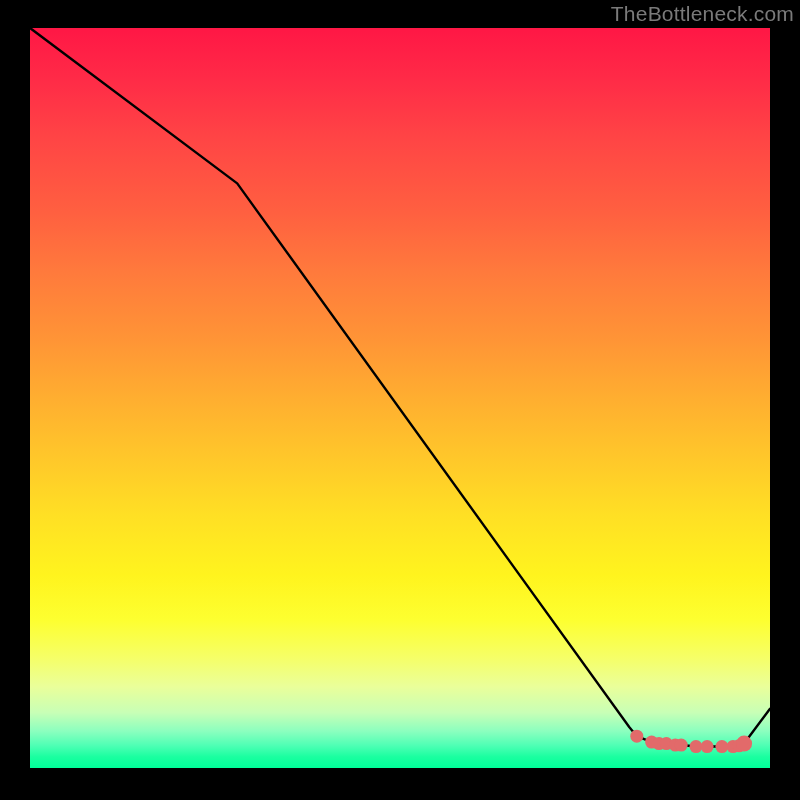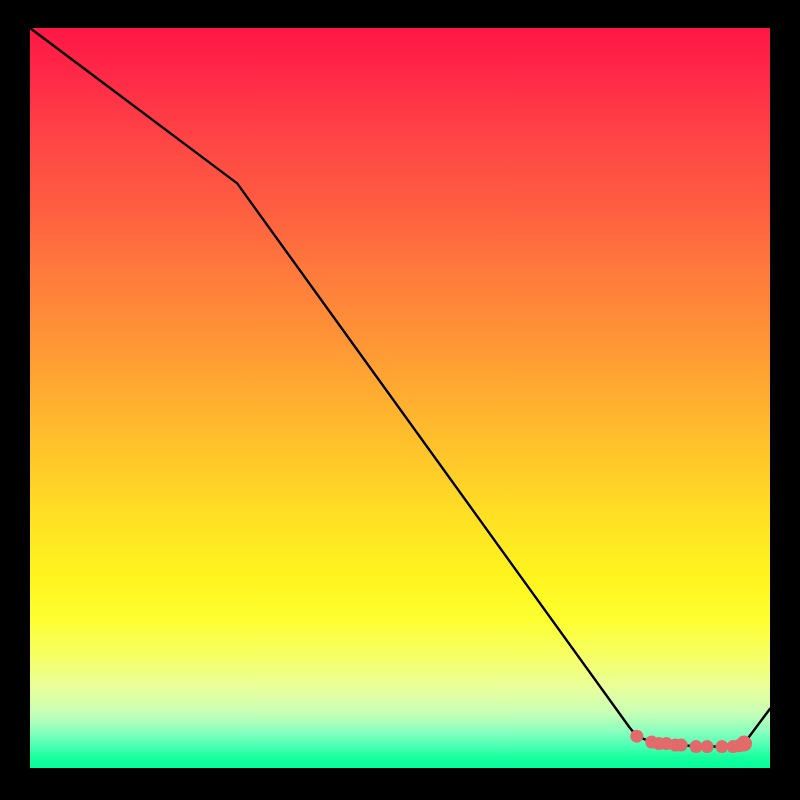--- a/index.html
+++ b/index.html
@@ -61,20 +61,21 @@
     top: 0;
     width: 740px;
     height: 740px;
     overflow: visible;
   }
 </style>
 </head>
 <body>
 
 <div class="wrap">
+  <div class="watermark">TheBottleneck.com</div>
   <div class="plot">
     <svg class="overlay" viewBox="0 0 740 740" preserveAspectRatio="none">
       <g id="series-layer">
           <path d="M0.00 0.00 L207.20 155.40 L599.40 699.30 L606.80 708.18 L621.60 714.10 L629.00 715.58 L636.40 715.58 L645.28 717.06 L651.20 717.06 L666.00 718.54 L677.10 718.54 L691.90 718.54 L703.00 718.54 L708.92 717.80 L710.40 717.06 L714.10 715.58 L740.00 680.80" fill="none" stroke="#000000" stroke-width="2.4" stroke-linejoin="round" stroke-linecap="round"></path>
         </g>
       <g id="marker-layer">
           <circle cx="606.80" cy="708.18" r="6.50" fill="#e26a6a"></circle>
           <circle cx="621.60" cy="714.10" r="6.50" fill="#e26a6a"></circle>
           <circle cx="629.00" cy="715.58" r="6.50" fill="#e26a6a"></circle>
           <circle cx="636.40" cy="715.58" r="6.50" fill="#e26a6a"></circle>

